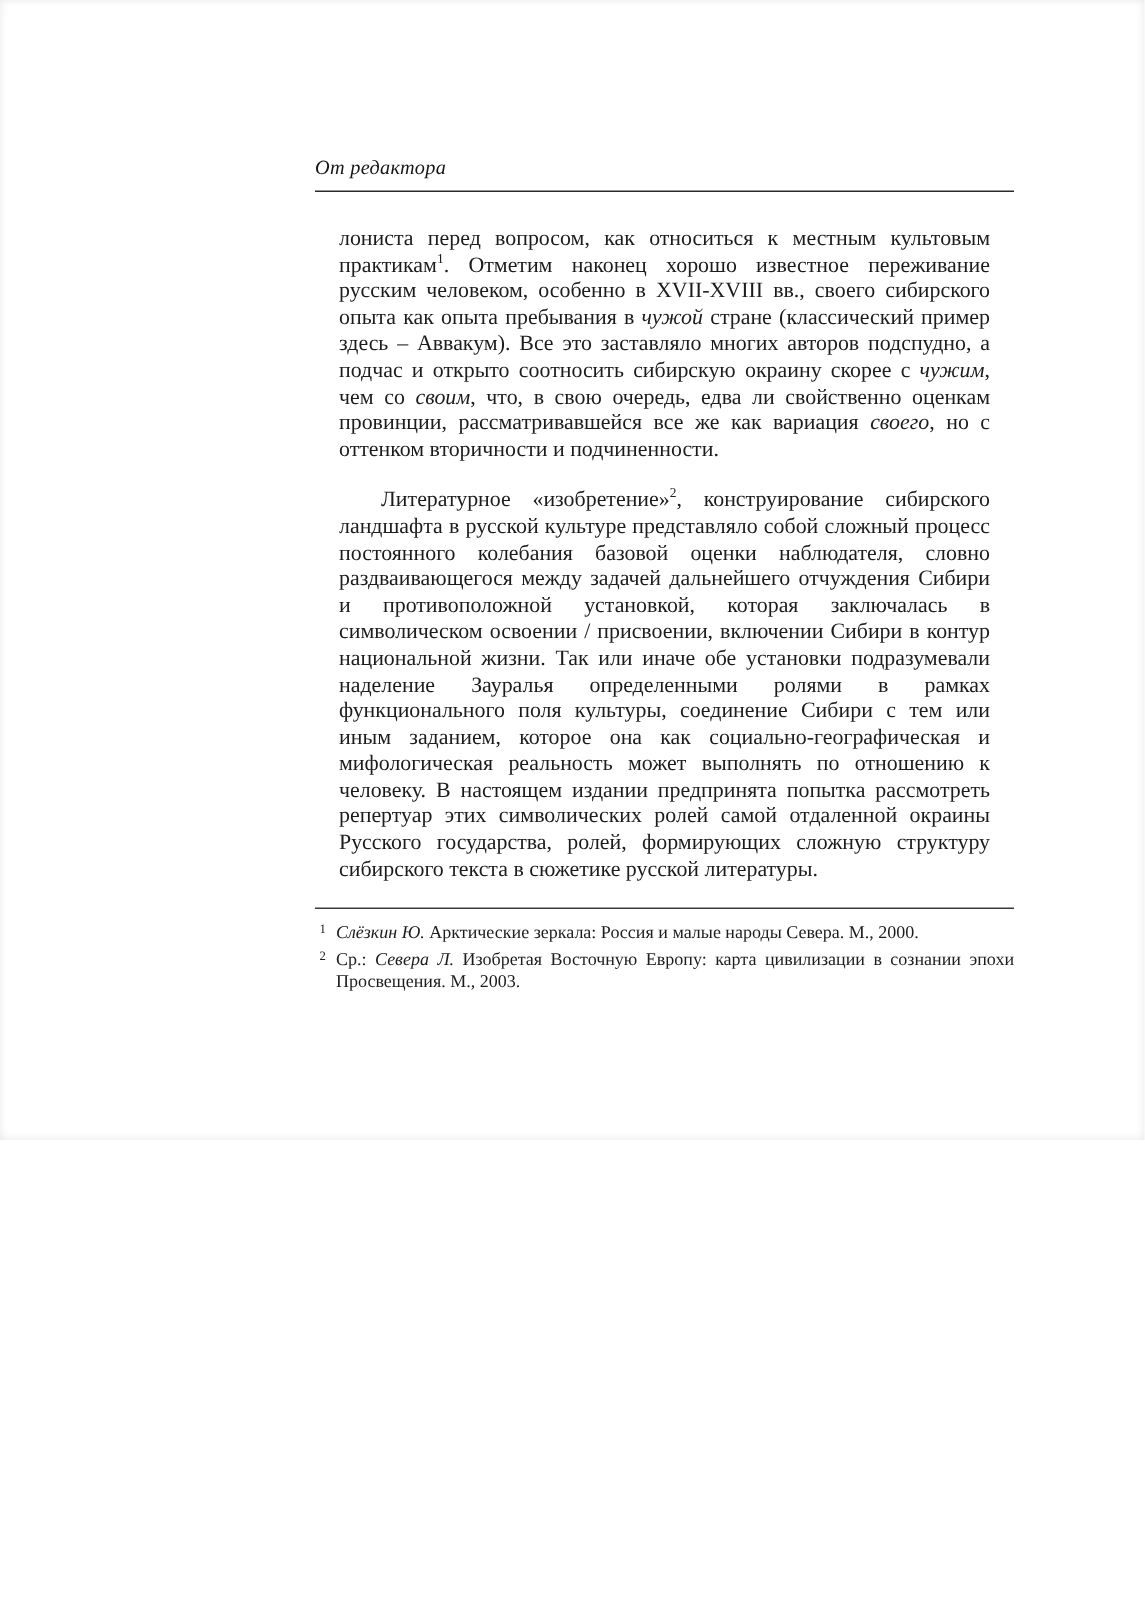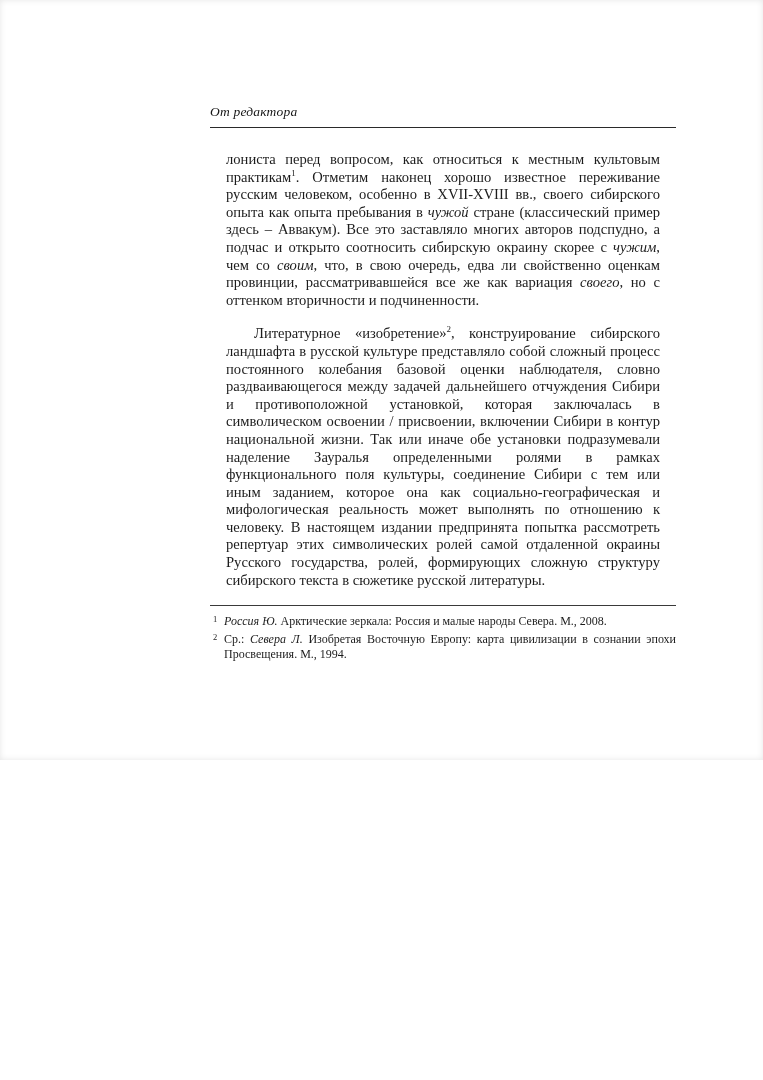--- a/index.html
+++ b/index.html
@@ -89,17 +89,17 @@
 <div class="page">
   <div class="content">
     <div class="running-head">От редактора</div>
     <hr class="head-rule">
     <div class="body-text">
         <p class="para"><span>лониста перед вопросом, как относиться к местным культовым практикам</span><sup class="fnref">1</sup><span>. Отметим наконец хорошо известное переживание русским человеком, особенно в XVII-XVIII вв., своего сибирского опыта как опыта пребывания в </span><span class="it">чужой</span><span> стране (классический пример здесь – Аввакум). Все это заставляло многих авторов подспудно, а подчас и открыто соотносить сибирскую окраину скорее с </span><span class="it">чужим</span><span>, чем со </span><span class="it">своим</span><span>, что, в свою очередь, едва ли свойственно оценкам провинции, рассматривавшейся все же как вариация </span><span class="it">своего</span><span>, но с оттенком вторичности и подчиненности.</span></p>
         <p class="para indent"><span>Литературное «изобретение»</span><sup class="fnref">2</sup><span>, конструирование сибирского ландшафта в русской культуре представляло собой сложный процесс постоянного колебания базовой оценки наблюдателя, словно раздваивающегося между задачей дальнейшего отчуждения Сибири и противоположной установкой, которая заключалась в символическом освоении / присвоении, включении Сибири в контур национальной жизни. Так или иначе обе установки подразумевали наделение Зауралья определенными ролями в рамках функционального поля культуры, соединение Сибири с тем или иным заданием, которое она как социально-географическая и мифологическая реальность может выполнять по отношению к человеку. В настоящем издании предпринята попытка рассмотреть репертуар этих символических ролей самой отдаленной окраины Русского государства, ролей, формирующих сложную структуру сибирского текста в сюжетике русской литературы.</span></p>
       </div>
     <hr class="footnote-rule">
     <div class="footnotes">
-        <div class="footnote"><span class="fn-marker">1</span><span><span class="it">Россия Ю.</span><span> Арктические зеркала: Россия и малые народы Севера. М., 2008.</span></span></div>
-        <div class="footnote"><span class="fn-marker">2</span><span><span>Ср.: </span><span class="it">Севера Л.</span><span> Изобретая Восточную Европу: карта цивилизации в сознании эпохи Просвещения. М., 1994.</span></span></div>
+        <div class="footnote"><span class="fn-marker">1</span><span><span class="it">Слёзкин Ю.</span><span> Арктические зеркала: Россия и малые народы Севера. М., 2000.</span></span></div>
+        <div class="footnote"><span class="fn-marker">2</span><span><span>Ср.: </span><span class="it">Севера Л.</span><span> Изобретая Восточную Европу: карта цивилизации в сознании эпохи Просвещения. М., 2003.</span></span></div>
       </div>
   </div>
 </div>
 
 </body></html>

